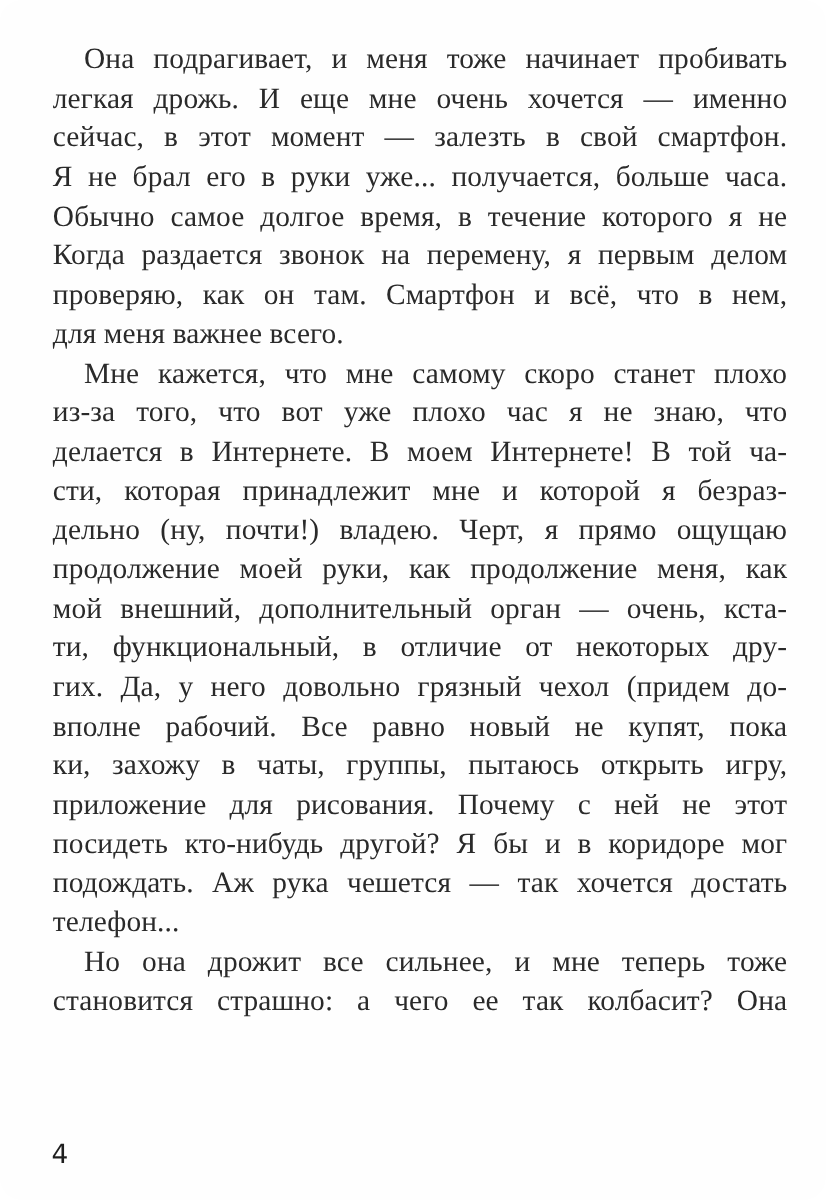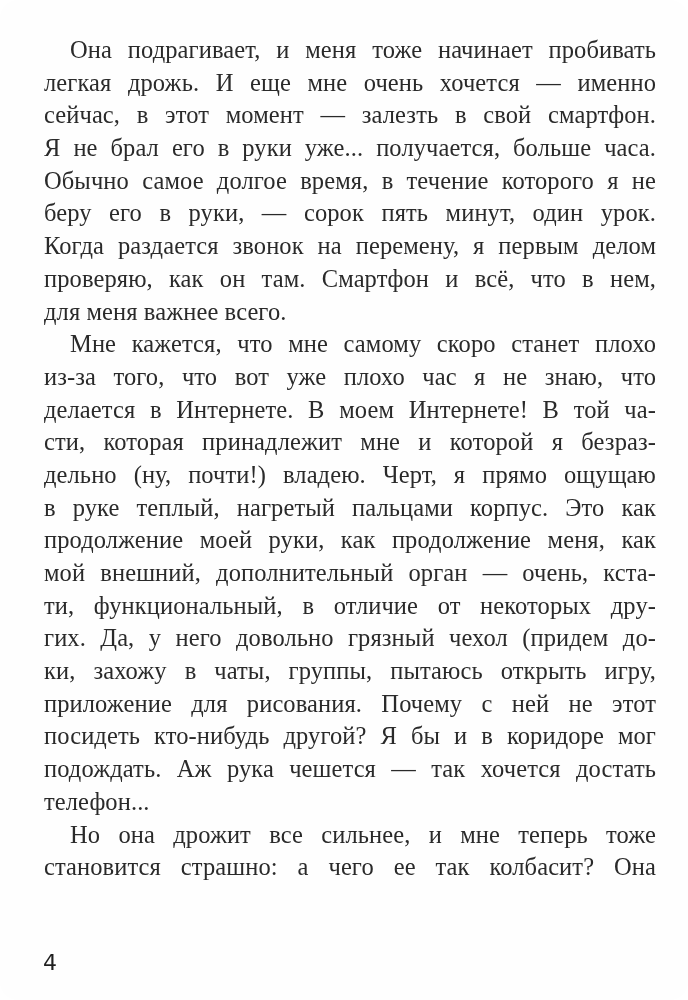--- a/index.html
+++ b/index.html
@@ -58,35 +58,34 @@
 <body>
 
 <div class="page">
   <div class="text-block">
 
     <span class="line indent">Она подрагивает, и меня тоже начинает пробивать</span>
     <span class="line">легкая дрожь. И еще мне очень хочется — именно</span>
     <span class="line">сейчас, в этот момент — залезть в свой смартфон.</span>
     <span class="line">Я не брал его в руки уже... получается, больше часа.</span>
     <span class="line">Обычно самое долгое время, в течение которого я не</span>
-    <span class="line">беру его в руки, — сорок пять минут, один урок.</span>
     <span class="line">Когда раздается звонок на перемену, я первым делом</span>
     <span class="line">проверяю, как он там. Смартфон и всё, что в нем,</span>
     <span class="line last">для меня важнее всего.</span>
 
     <span class="line indent">Мне кажется, что мне самому скоро станет плохо</span>
     <span class="line">из-за того, что вот уже плохо час я не знаю, что</span>
     <span class="line">делается в Интернете. В моем Интернете! В той ча-</span>
     <span class="line">сти, которая принадлежит мне и которой я безраз-</span>
     <span class="line">дельно (ну, почти!) владею. Черт, я прямо ощущаю</span>
-    <span class="line">в руке теплый, нагретый пальцами корпус. Это как</span>
     <span class="line">продолжение моей руки, как продолжение меня, как</span>
     <span class="line">мой внешний, дополнительный орган — очень, кста-</span>
     <span class="line">ти, функциональный, в отличие от некоторых дру-</span>
     <span class="line">гих. Да, у него довольно грязный чехол (придем до-</span>
+    <span class="line">вполне рабочий. Все равно новый не купят, пока</span>
 
     <span class="line">ки, захожу в чаты, группы, пытаюсь открыть игру,</span>
     <span class="line">приложение для рисования. Почему с ней не этот</span>
     <span class="line">посидеть кто-нибудь другой? Я бы и в коридоре мог</span>
     <span class="line">подождать. Аж рука чешется — так хочется достать</span>
     <span class="line last">телефон...</span>
 
     <span class="line indent">Но она дрожит все сильнее, и мне теперь тоже</span>
     <span class="line">становится страшно: а чего ее так колбасит? Она</span>
 

